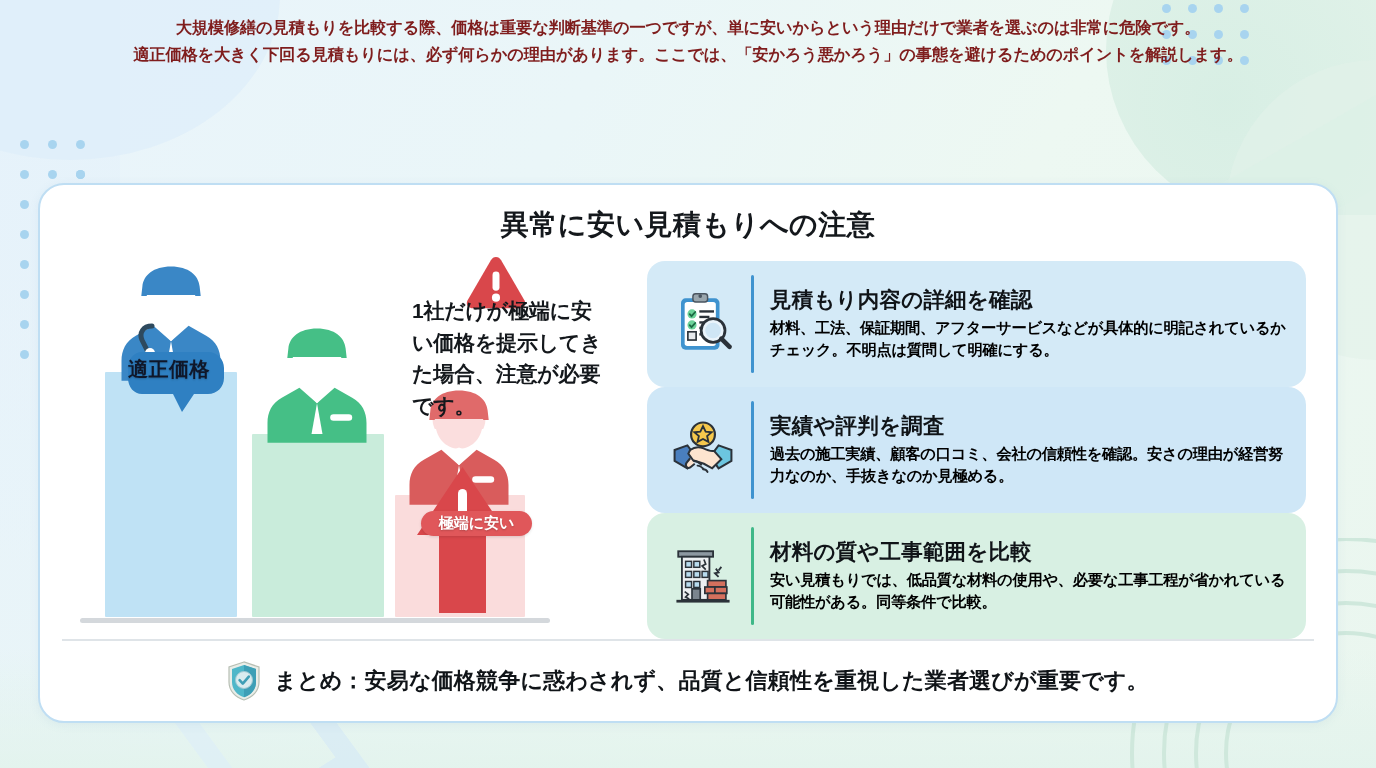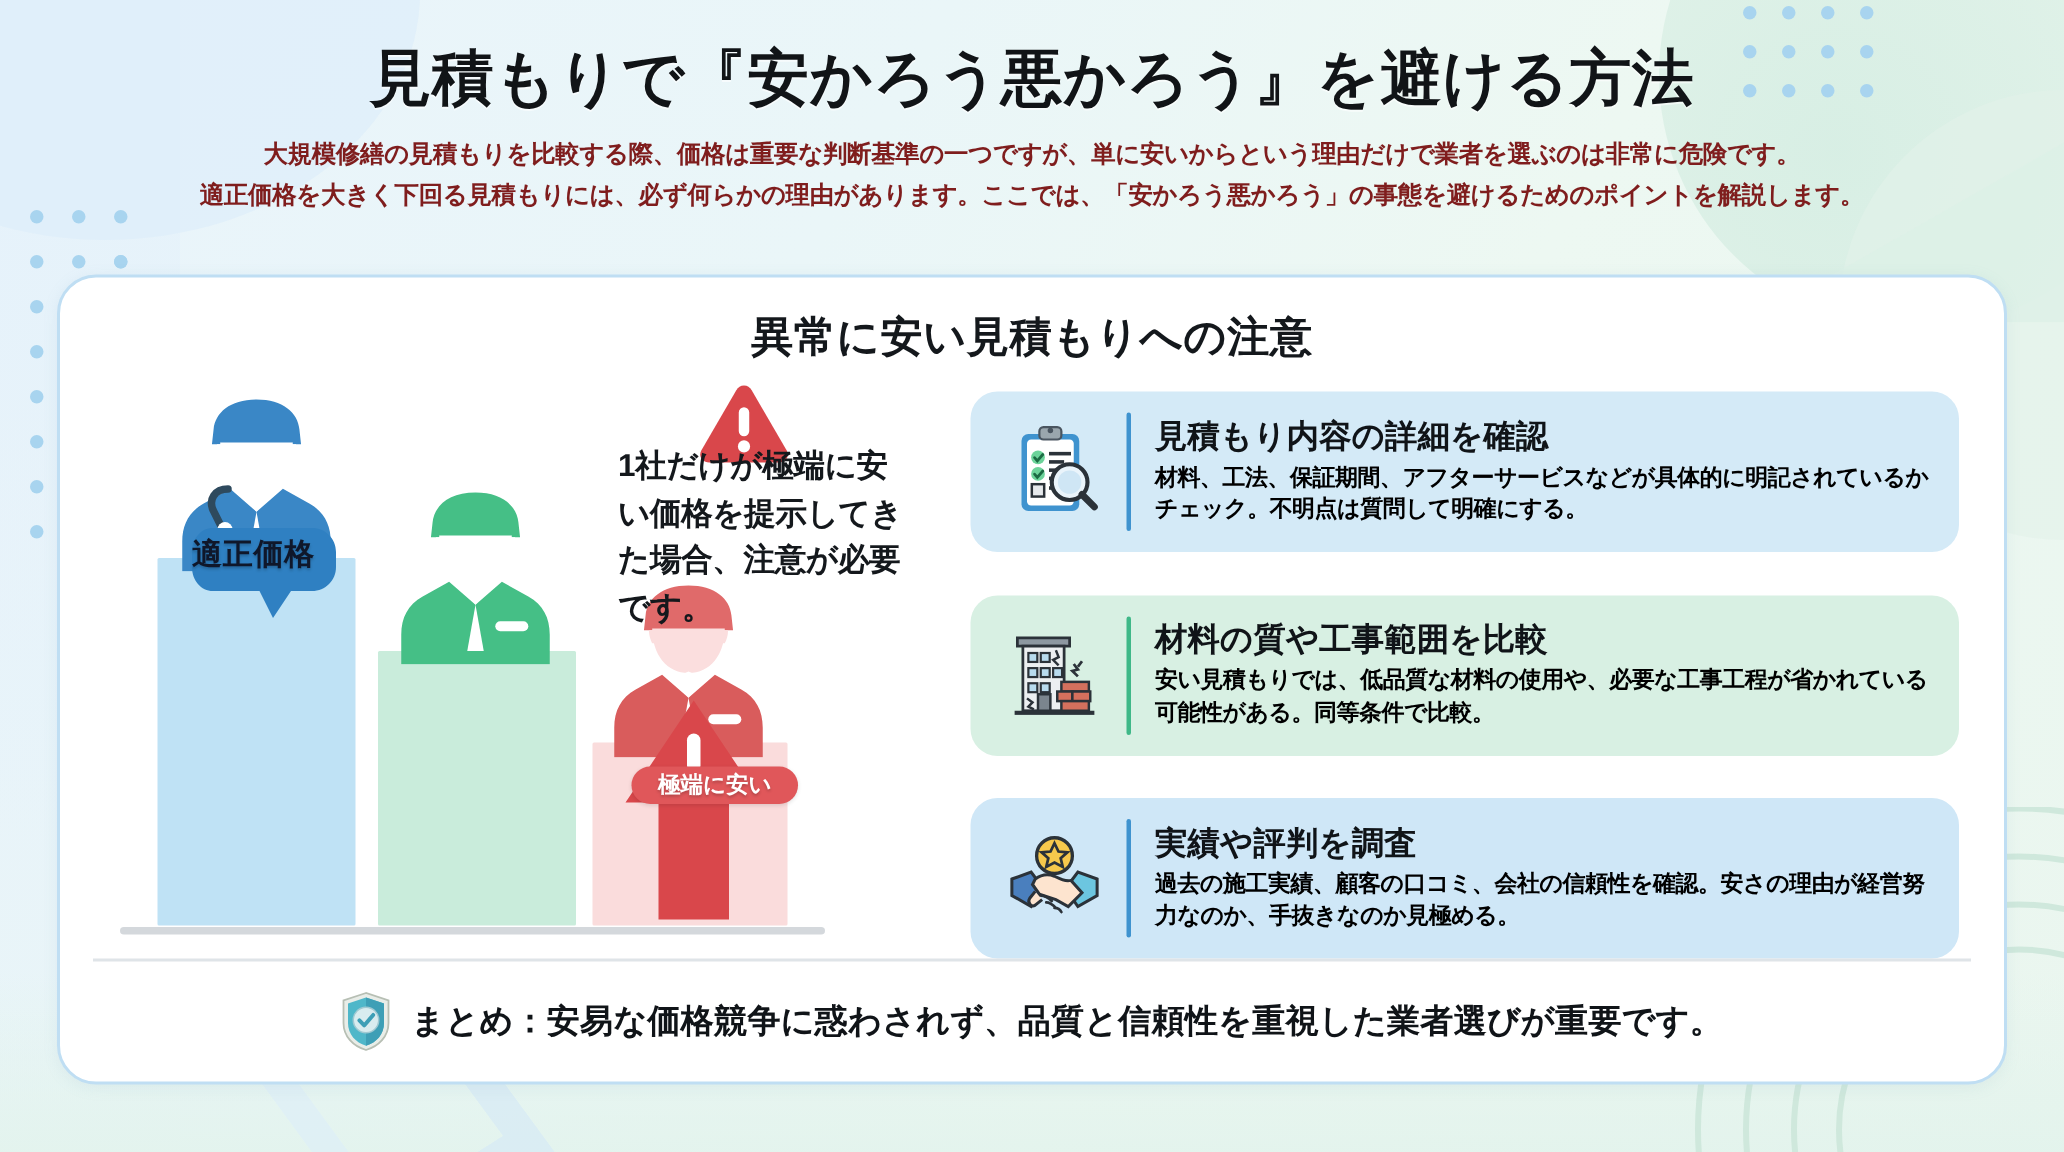--- a/index.html
+++ b/index.html
@@ -157,21 +157,21 @@
 
   
   .cards {
     flex:1; display:flex; flex-direction:column;
     justify-content:space-between;
     padding:0 30px 0 22px;
   }
   .info-card {
     display:flex; align-items:center;
     border-radius:18px;
-    height:107px;
+    height:126px;
     padding:0 18px 0 14px;
   }
   .info-card .ico {
     width:84px; flex:none; display:flex; align-items:center; justify-content:center;
   }
   .info-card .ico svg { display:block; width:66px; height:66px; }
   .divider {
     width:3px; align-self:stretch; margin:14px 16px 14px 6px;
     border-radius:2px; flex:none;
   }
@@ -246,21 +246,20 @@
       <circle cx="330" cy="215" r="182"></circle>
       <circle cx="330" cy="215" r="214"></circle>
     </g>
   </svg>
 
   <div class="chev"></div>
   <div class="chev2"></div>
 </div>
 
 <div class="header">
-  <div class="page-title">見積もりで『安かろう悪かろう』を避ける方法</div>
   <div class="lead">
     <p>大規模修繕の見積もりを比較する際、価格は重要な判断基準の一つですが、単に安いからという理由だけで業者を選ぶのは非常に危険です。</p>
     <p>適正価格を大きく下回る見積もりには、必ず何らかの理由があります。ここでは、「安かろう悪かろう」の事態を避けるためのポイントを解説します。</p>
   </div>
 </div>
 
 <div class="panel">
   <div class="panel-title">異常に安い見積もりへの注意</div>
 
   <div class="panel-body">
@@ -359,20 +358,39 @@
             <rect x="32" y="46" width="13" height="2.6" fill="#2b3239"></rect>
             <circle cx="47" cy="43" r="13" fill="#eaf4fb" stroke="#2b3239" stroke-width="3"></circle>
             <circle cx="47" cy="43" r="8.5" fill="#cfe6f5"></circle>
             <path d="M56 52l9 9" stroke="#2b3239" stroke-width="5" stroke-linecap="round"></path>
           </svg>
         </div>
         <div class="divider" style="background:#3f93cf"></div>
         <div class="txt">
           <div class="card-title">見積もり内容の詳細を確認</div>
           <div class="card-desc">材料、工法、保証期間、アフターサービスなどが具体的に明記されているかチェック。不明点は質問して明確にする。</div>
+        </div>
+      </div>
+
+      <div class="info-card" style="background:#cfe7f7">
+        <div class="ico">
+          <svg viewBox="0 0 72 72">
+            <circle cx="36" cy="19" r="13" fill="#f6c84c" stroke="#2b3239" stroke-width="2.4"></circle>
+            <path d="M36 10l2.9 6 6.5.6-4.9 4.3 1.5 6.3L36 24l-6 3.2 1.5-6.3-4.9-4.3 6.5-.6L36 10z" fill="#f6c84c" stroke="#2b3239" stroke-width="2"></path>
+            <path d="M5 36l14-5 9 12-9 13L5 48V36z" fill="#4a7fbe" stroke="#2b3239" stroke-width="2.2"></path>
+            <path d="M67 36l-14-5-9 12 9 13 14-8V36z" fill="#6cc6e0" stroke="#2b3239" stroke-width="2.2"></path>
+            <path d="M22 36c4-3 9-4 14-2 4 2 8 4 12 3l8 9-10 10-9-5-12-4-5-7 2-4z" fill="#fde4cf" stroke="#2b3239" stroke-width="2.2"></path>
+            <path d="M26 48c3 0 6 2 8 4M30 53c3 0 5 2 7 4M36 57c2 0 4 1 5 3" stroke="#2b3239" stroke-width="2" fill="none" stroke-linecap="round"></path>
+            <path d="M22 45l-4 5c-2 3 1 7 4 5l5-4" fill="#fde4cf" stroke="#2b3239" stroke-width="2.2"></path>
+          </svg>
+        </div>
+        <div class="divider" style="background:#3f93cf"></div>
+        <div class="txt">
+          <div class="card-title">実績や評判を調査</div>
+          <div class="card-desc">過去の施工実績、顧客の口コミ、会社の信頼性を確認。安さの理由が経営努力なのか、手抜きなのか見極める。</div>
         </div>
       </div>
 
       <div class="info-card" style="background:#d8f0e3">
         <div class="ico">
           <svg viewBox="0 0 72 72">
             <rect x="9" y="9" width="38" height="6" fill="#8d98a1" stroke="#2b3239" stroke-width="2"></rect>
             <rect x="13" y="15" width="30" height="47" fill="#eceff1" stroke="#2b3239" stroke-width="2"></rect>
             <g fill="#b8dbee" stroke="#2b3239" stroke-width="1.6">
               <rect x="17" y="20" width="6.5" height="6.5"></rect>
@@ -397,39 +415,20 @@
             <rect x="7" y="62" width="58" height="3" fill="#2b3239"></rect>
           </svg>
         </div>
         <div class="divider" style="background:#3fb888"></div>
         <div class="txt">
           <div class="card-title">材料の質や工事範囲を比較</div>
           <div class="card-desc">安い見積もりでは、低品質な材料の使用や、必要な工事工程が省かれている可能性がある。同等条件で比較。</div>
         </div>
       </div>
 
-      <div class="info-card" style="background:#cfe7f7">
-        <div class="ico">
-          <svg viewBox="0 0 72 72">
-            <circle cx="36" cy="19" r="13" fill="#f6c84c" stroke="#2b3239" stroke-width="2.4"></circle>
-            <path d="M36 10l2.9 6 6.5.6-4.9 4.3 1.5 6.3L36 24l-6 3.2 1.5-6.3-4.9-4.3 6.5-.6L36 10z" fill="#f6c84c" stroke="#2b3239" stroke-width="2"></path>
-            <path d="M5 36l14-5 9 12-9 13L5 48V36z" fill="#4a7fbe" stroke="#2b3239" stroke-width="2.2"></path>
-            <path d="M67 36l-14-5-9 12 9 13 14-8V36z" fill="#6cc6e0" stroke="#2b3239" stroke-width="2.2"></path>
-            <path d="M22 36c4-3 9-4 14-2 4 2 8 4 12 3l8 9-10 10-9-5-12-4-5-7 2-4z" fill="#fde4cf" stroke="#2b3239" stroke-width="2.2"></path>
-            <path d="M26 48c3 0 6 2 8 4M30 53c3 0 5 2 7 4M36 57c2 0 4 1 5 3" stroke="#2b3239" stroke-width="2" fill="none" stroke-linecap="round"></path>
-            <path d="M22 45l-4 5c-2 3 1 7 4 5l5-4" fill="#fde4cf" stroke="#2b3239" stroke-width="2.2"></path>
-          </svg>
-        </div>
-        <div class="divider" style="background:#3f93cf"></div>
-        <div class="txt">
-          <div class="card-title">実績や評判を調査</div>
-          <div class="card-desc">過去の施工実績、顧客の口コミ、会社の信頼性を確認。安さの理由が経営努力なのか、手抜きなのか見極める。</div>
-        </div>
-      </div>
-
     </div>
   </div>
 
   <div class="summary">
     <div class="shield">
       <svg viewBox="0 0 34 40">
         <path d="M17 1 2 6v15c0 9 6.5 15.5 15 18 8.5-2.5 15-9 15-18V6L17 1z" fill="#e9ede8" stroke="#b7bfb4" stroke-width="1.2"></path>
         <path d="M17 4 5 8v13c0 7.5 5 13 12 15.2C24 34 29 28.5 29 21V8L17 4z" fill="#4fb7c9"></path>
         <path d="M17 4v32.2C24 34 29 28.5 29 21V8L17 4z" fill="#3e9fb6"></path>
         <circle cx="17" cy="19" r="8.5" fill="#d9ecef" stroke="#9fc9d2" stroke-width="1"></circle>

